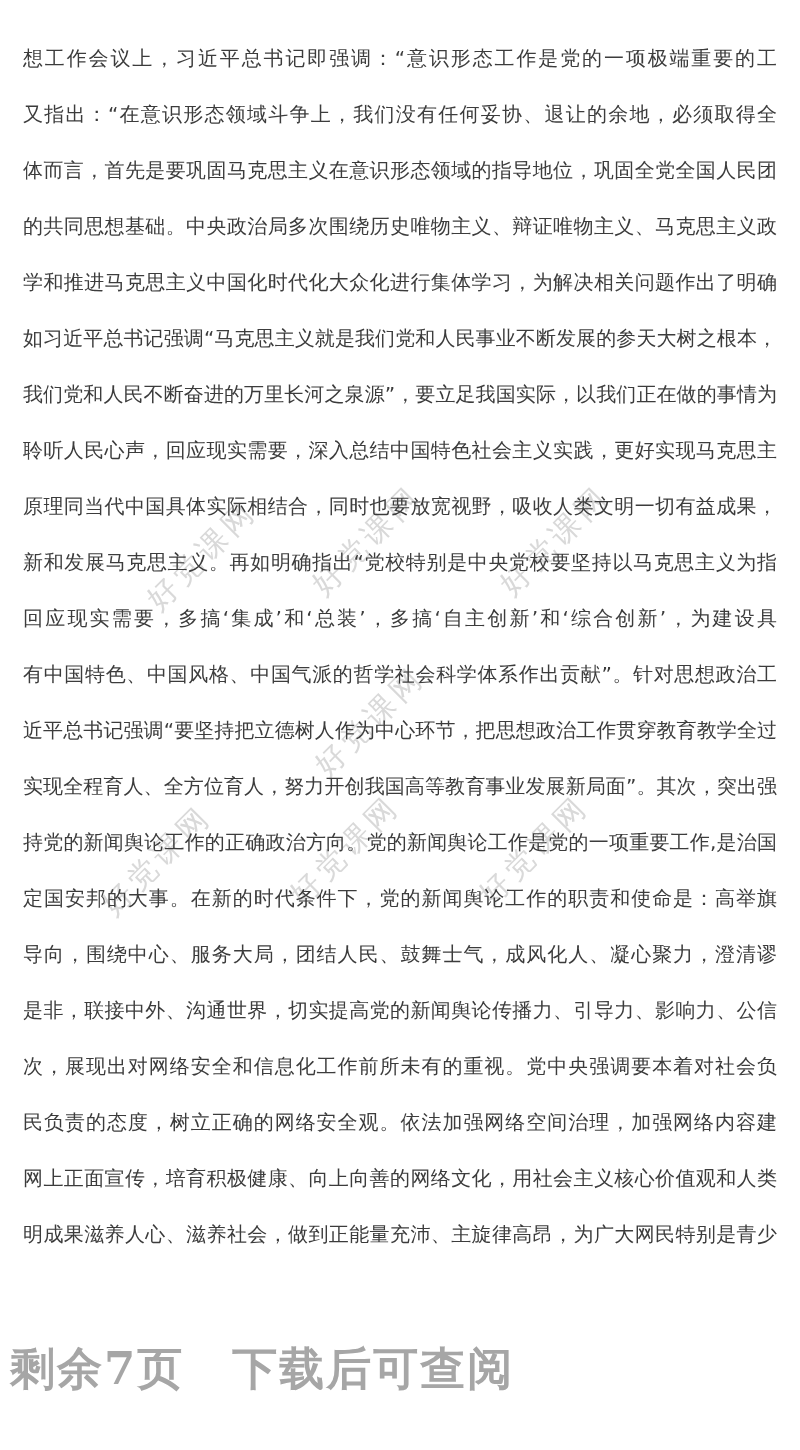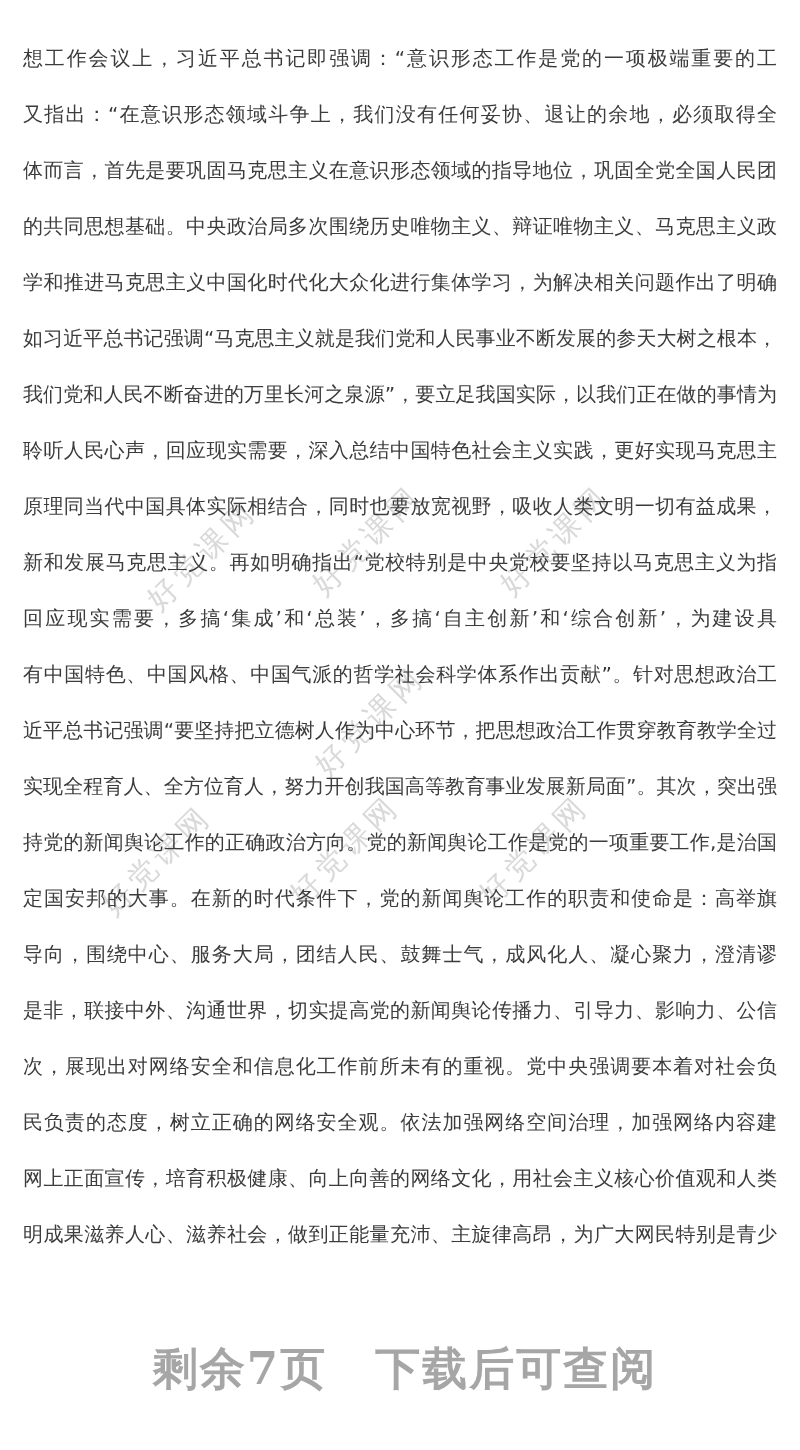--- a/index.html
+++ b/index.html
@@ -41,21 +41,20 @@
     color:var(--text);
     text-align:justify;
     text-align-last:justify;
     text-justify:inter-character;
     overflow:hidden;
   }
   .footer{
     position:absolute;
     left:10px;right:0;top:1341px;
     z-index:1;
-    text-align:center;
     color:var(--footer);
     font-weight:bold;
     font-size:45px;
     line-height:56px;
     font-family:"DejaVu Serif","Liberation Serif",serif;
     letter-spacing:2px;
   }
   .footer .gap{display:inline-block;width:48px;}
 </style>
 </head>

